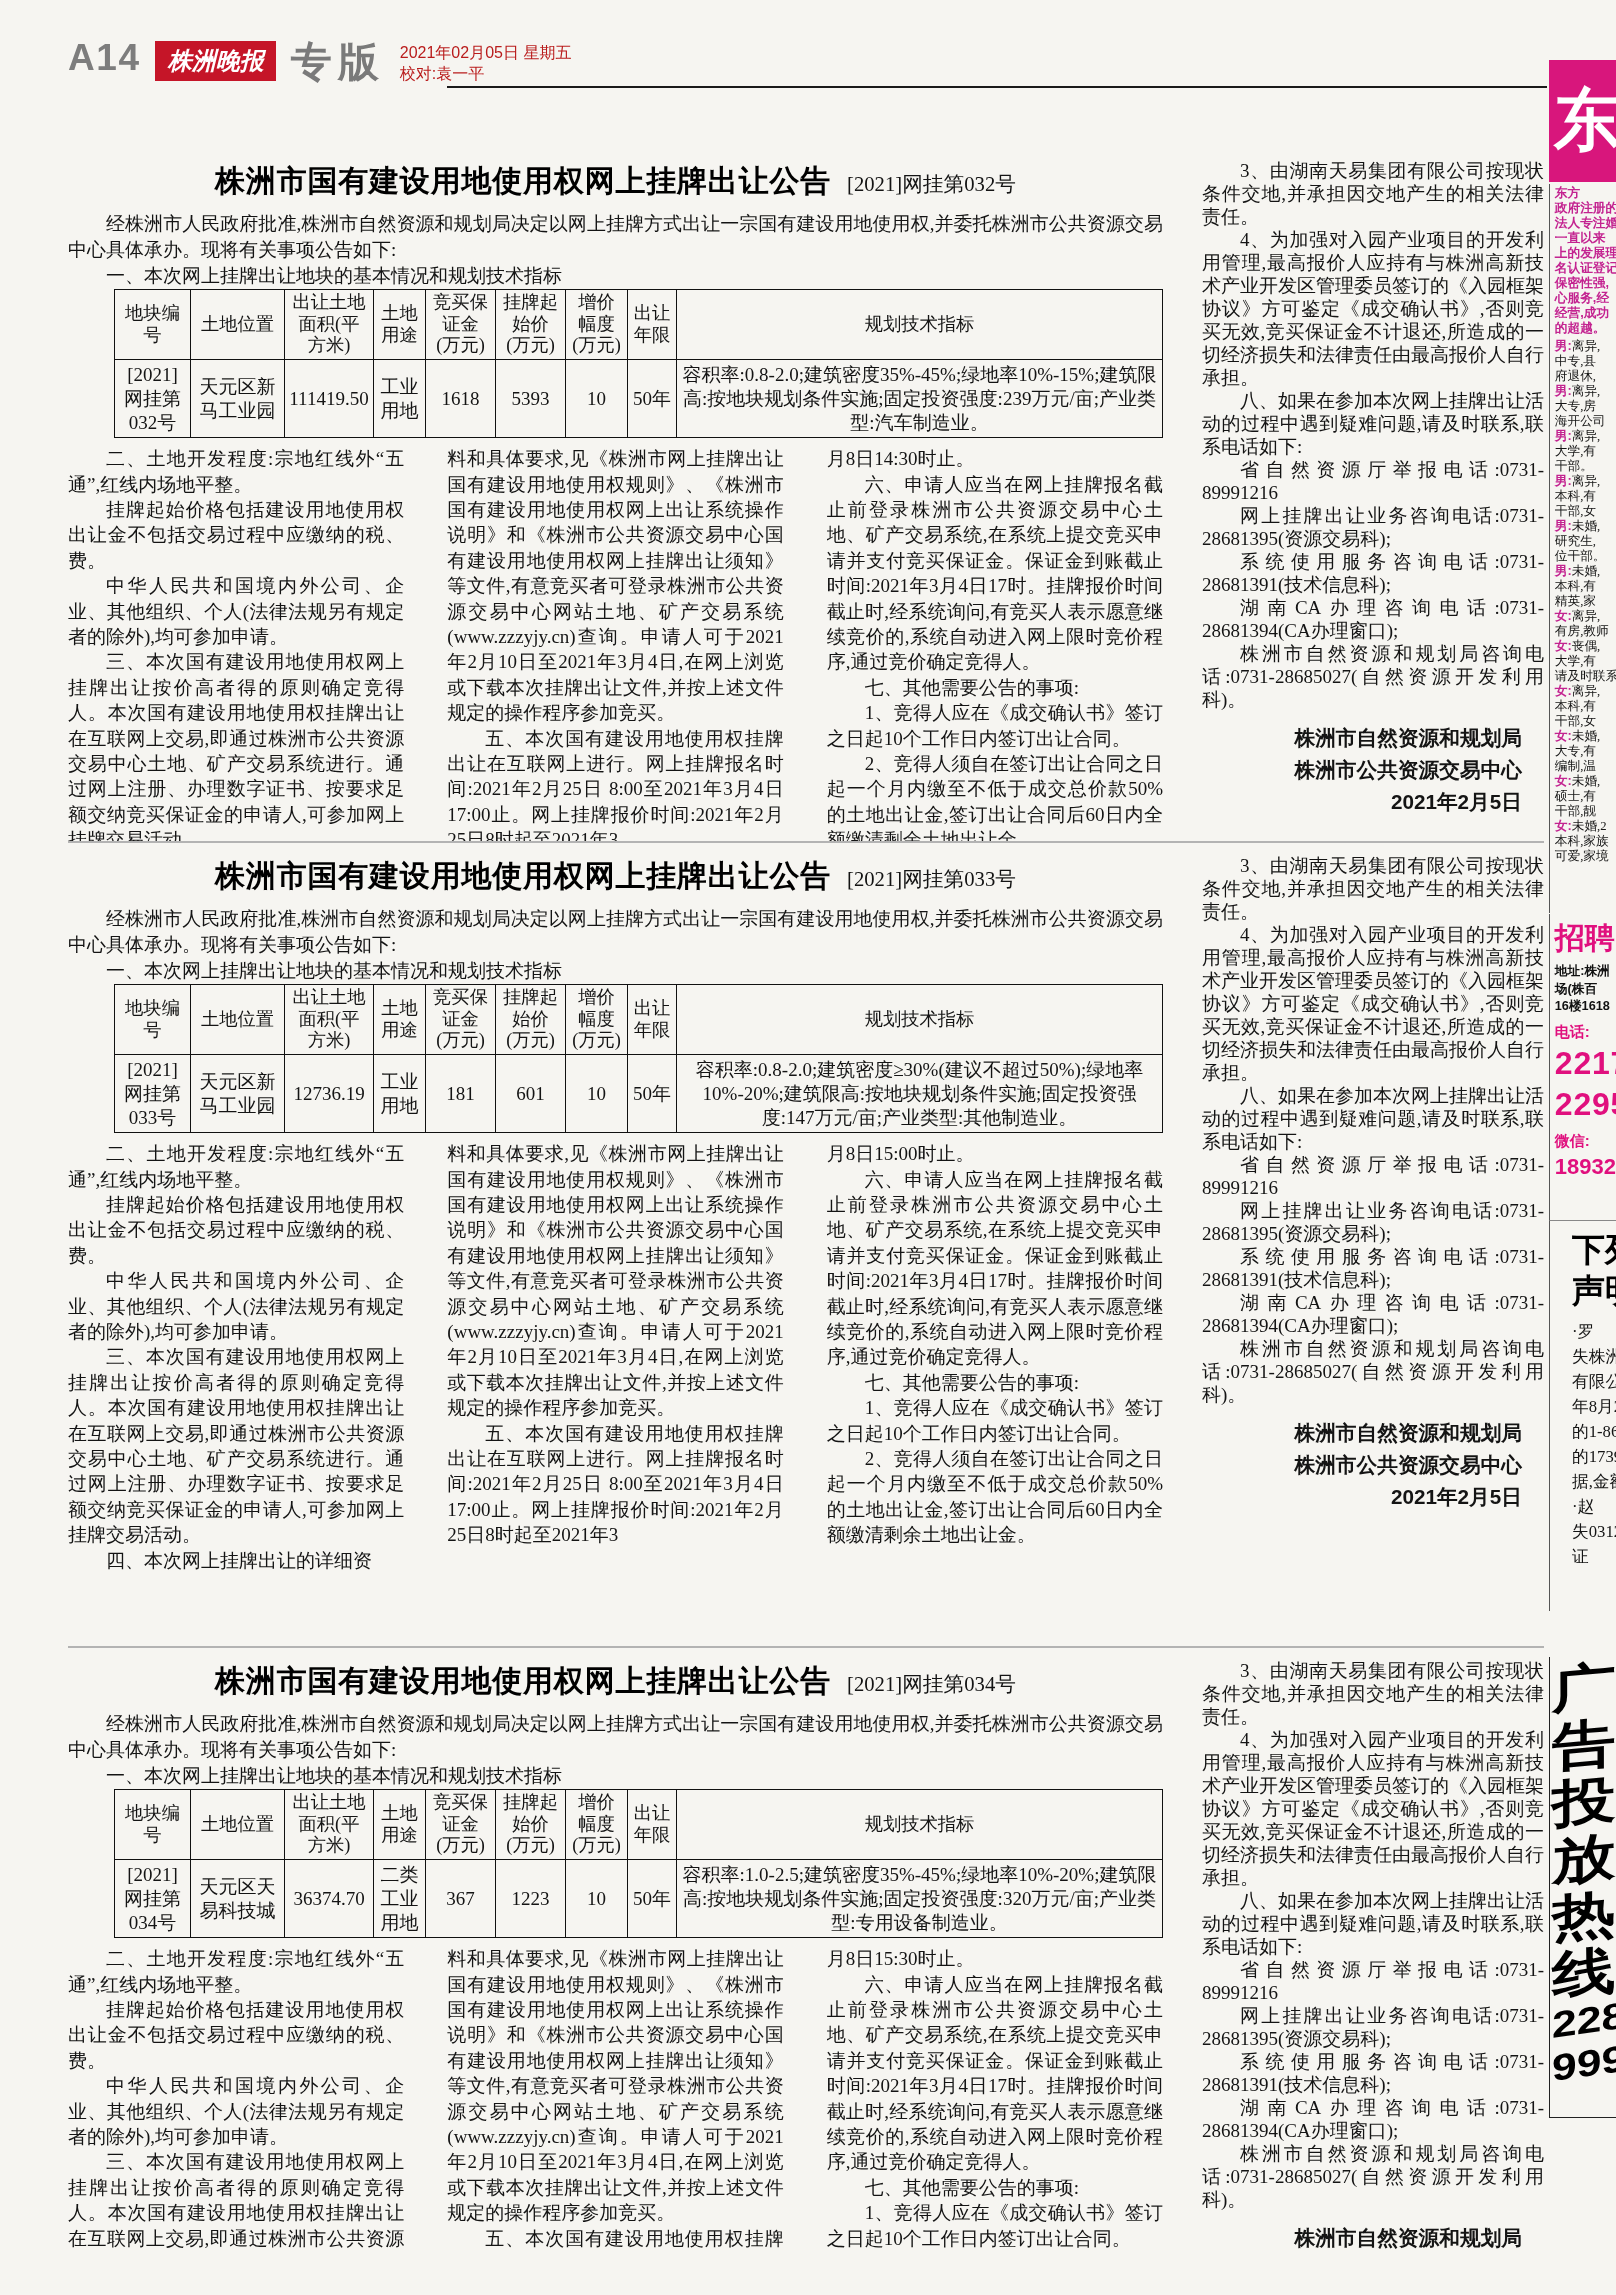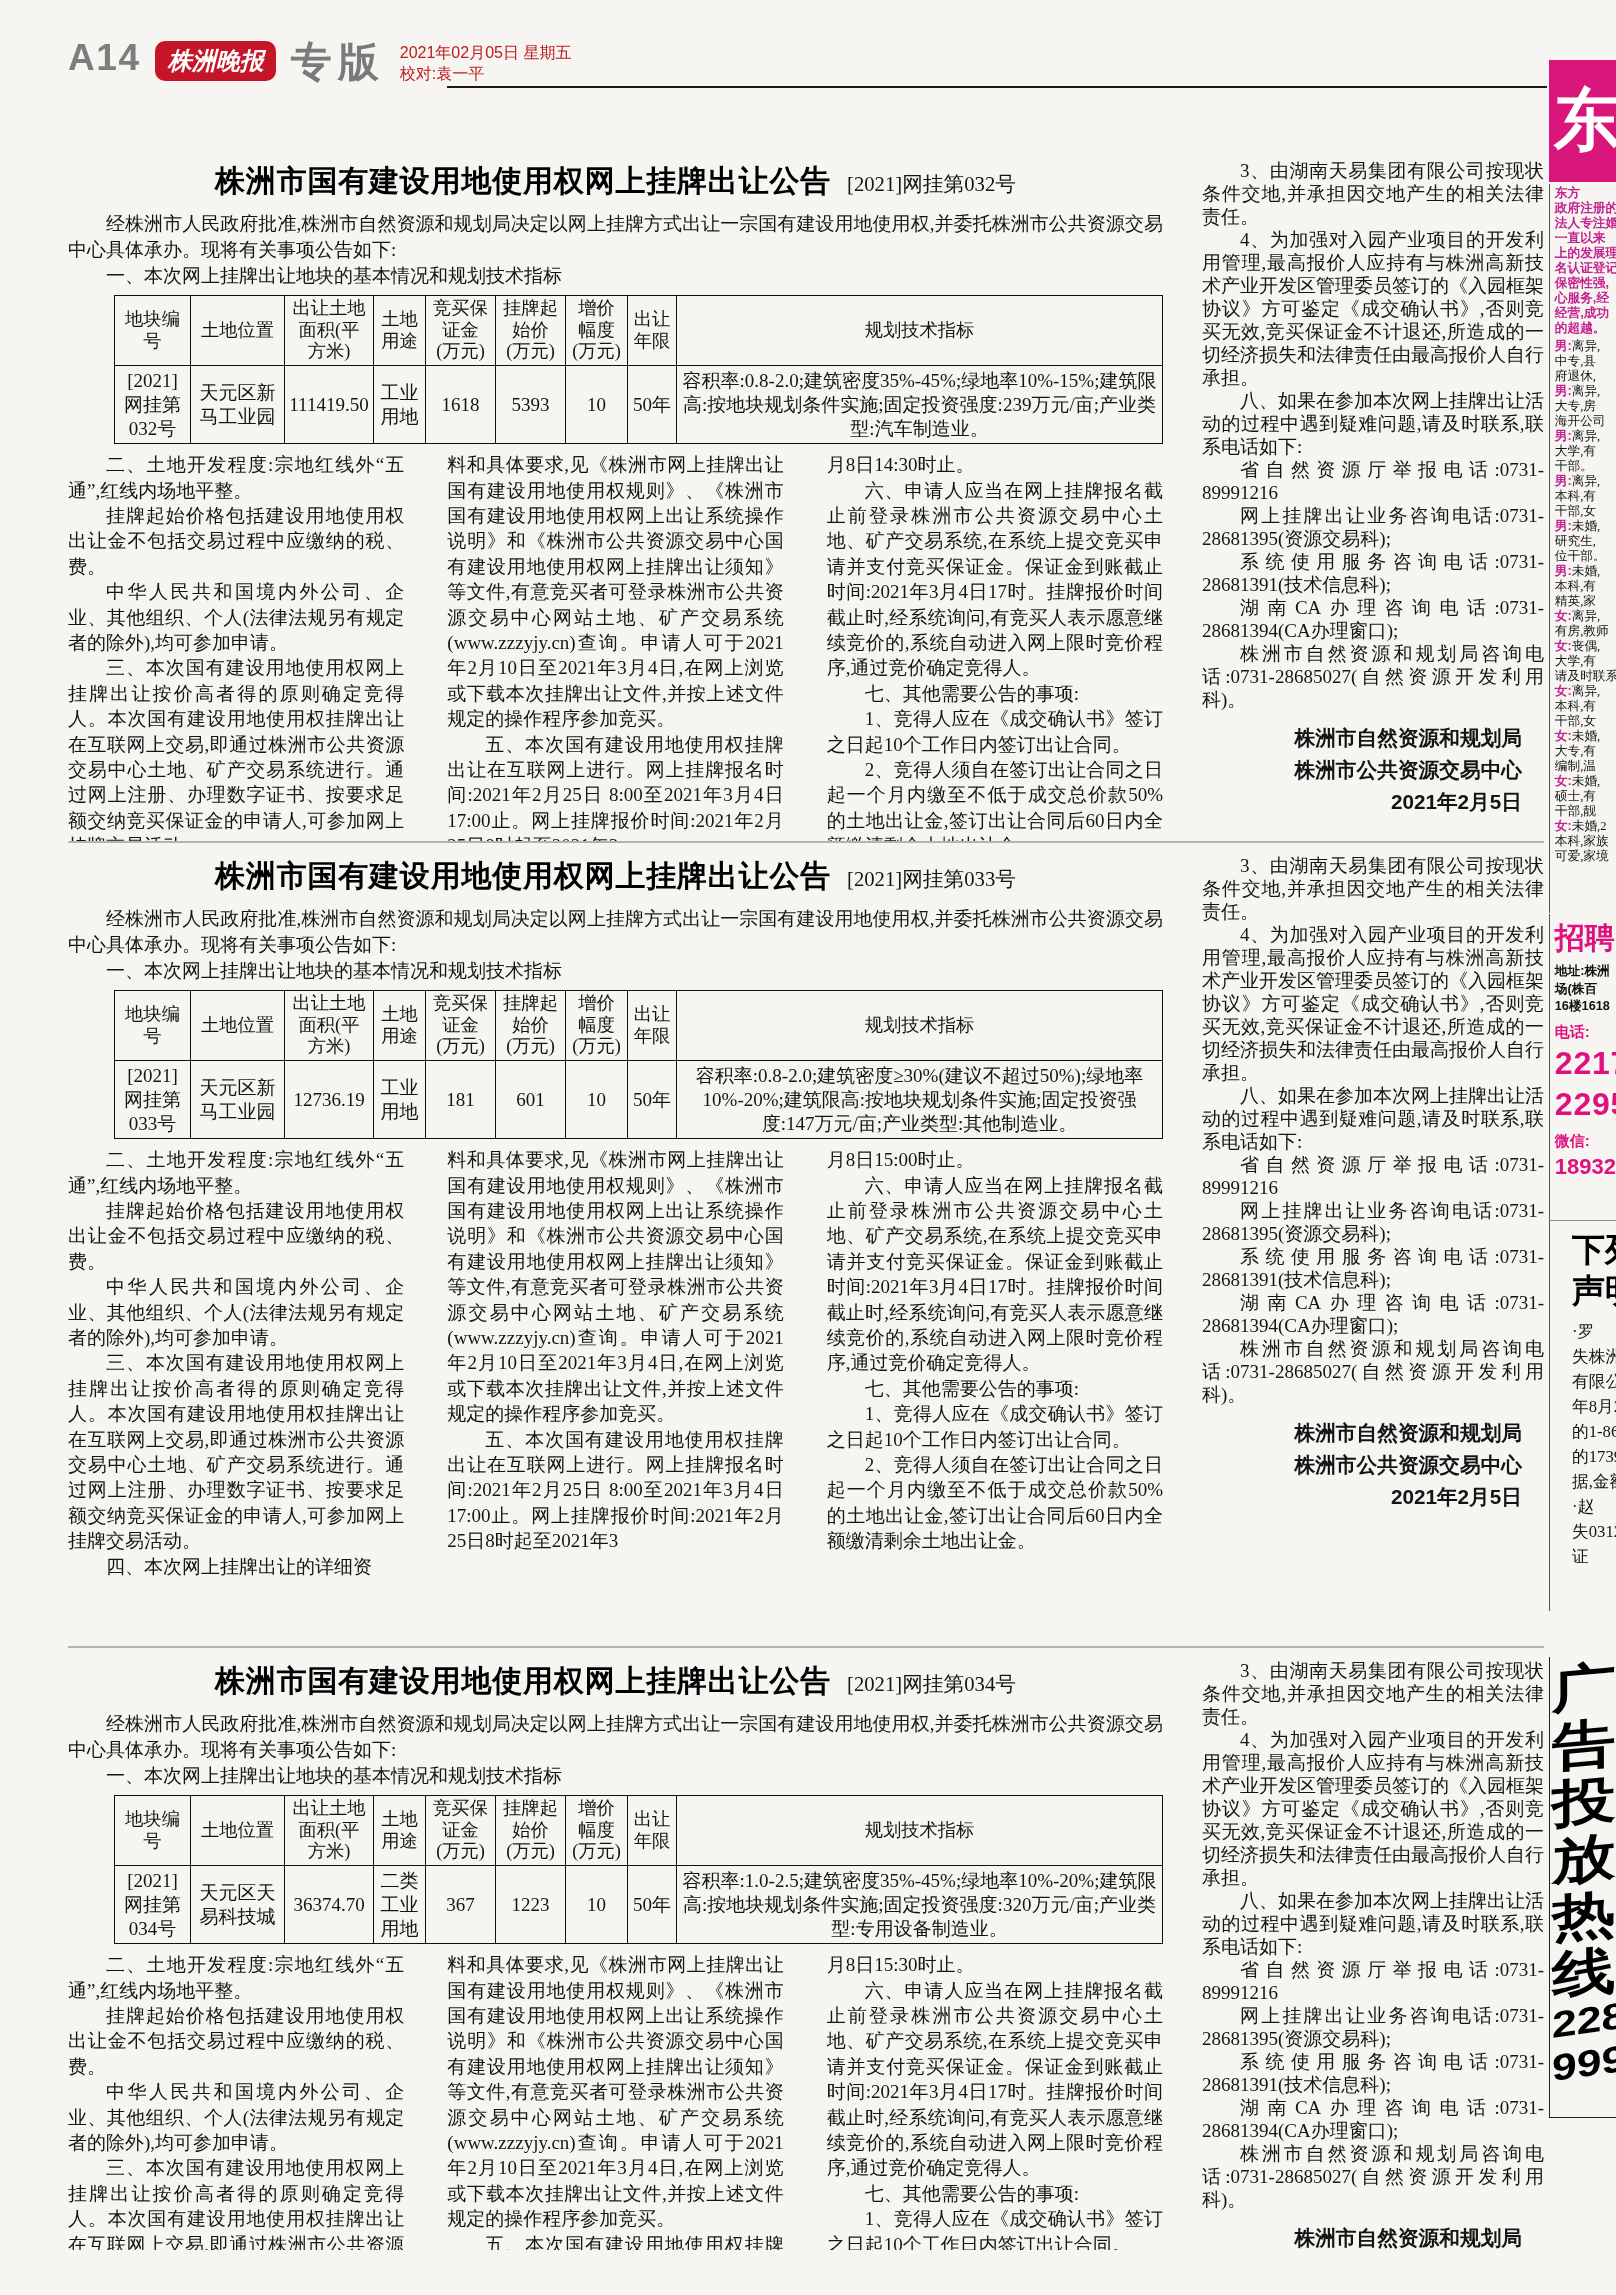--- a/index.html
+++ b/index.html
@@ -9,21 +9,21 @@
     height: 2295px;
     background: #f6f5f1;
     overflow: hidden;
     font-family: "Liberation Serif", "DejaVu Serif", serif;
     color: #141414;
   }
   
   .header { position: absolute; left: 68px; top: 37px; display: flex; align-items: flex-start; gap: 14.3px; }
   .pageno { font-family: "Liberation Sans", sans-serif; font-weight: bold; font-size: 37px; color: #7d7d7d; letter-spacing: 1.6px; }
   .masthead { background: #c51528; color: #fff; font-style: italic; font-weight: bold; font-size: 24px;
-              padding: 4px 12.7px; margin-top: 4px; white-space: nowrap; border-radius: 10px; }
+              padding: 4px 12.7px; margin-top: 4px; white-space: nowrap; }
   .section-label { font-family: "Liberation Sans", sans-serif; font-weight: bold; font-size: 41px; color: #7a7a7a; letter-spacing: 6.4px; margin-top: -1.6px; }
   .dateblock { font-family: "Liberation Sans", sans-serif; font-size: 16px; color: #b91c1c; line-height: 21.5px; margin-top: 4.8px; white-space: nowrap; }
   .header-rule { position: absolute; left: 447px; top: 86px; width: 1100px; height: 1.6px; background: #1a1a1a; }
 
   
   .main { position: absolute; left: 68px; top: 159px; width: 1476px; }
   section.notice { display: flex; gap: 39px; overflow: hidden; }
   section.notice:nth-of-type(1) { height: 682px; }
   section.notice:nth-of-type(2) { height: 805px; border-top: 2.4px solid #b3b3b3; padding-top: 11px; justify-content: flex-end; }
   section.notice:nth-of-type(3) { height: 604px; border-top: 2.4px solid #b3b3b3; padding-top: 11px; }
@@ -31,21 +31,21 @@
   .notice-right { flex: 1; overflow: hidden; }
 
   .ntitle { text-align: center; margin: 1.6px 0 9.5px; white-space: nowrap; }
   .tmain { font-family: "Liberation Sans", sans-serif; font-weight: bold; font-size: 30px; color: #000; letter-spacing: 0.8px; }
   .tno { font-size: 20.7px; margin-left: 16px; }
 
   .bp { font-size: 19px; line-height: 25.4px; text-align: justify; text-indent: 2em; }
   .bp[data-cont="true"] { text-indent: 0; }
   .intro, .sec1 { line-height: 26px; }
 
-  .ltable { margin: 6px 0 8px 46px; border-right: 0.8px solid #111; border-bottom: 0.8px solid #111; }
+  .ltable { margin: 0 0 8px 46px; border-right: 0.8px solid #111; border-bottom: 0.8px solid #111; }
   .thead, .trow { display: grid; grid-template-columns: 76px 94px 89px 52px 70px 70px 62px 49px 1fr; }
   .th, .td { border-left: 0.8px solid #111; border-top: 0.8px solid #111; display: flex; align-items: center;
              justify-content: center; text-align: center; padding: 2.4px 4.8px; }
   .th { font-size: 18.3px; line-height: 21.5px; min-height: 59px; }
   .td { font-size: 19px; line-height: 24px; min-height: 59px; }
 
   .bodycols { display: flex; gap: 43px; margin-top: 1.6px; }
   .bcol { flex: 1; overflow: hidden; }
 
   .notice-right .bp { font-size: 19px; line-height: 23px; }

